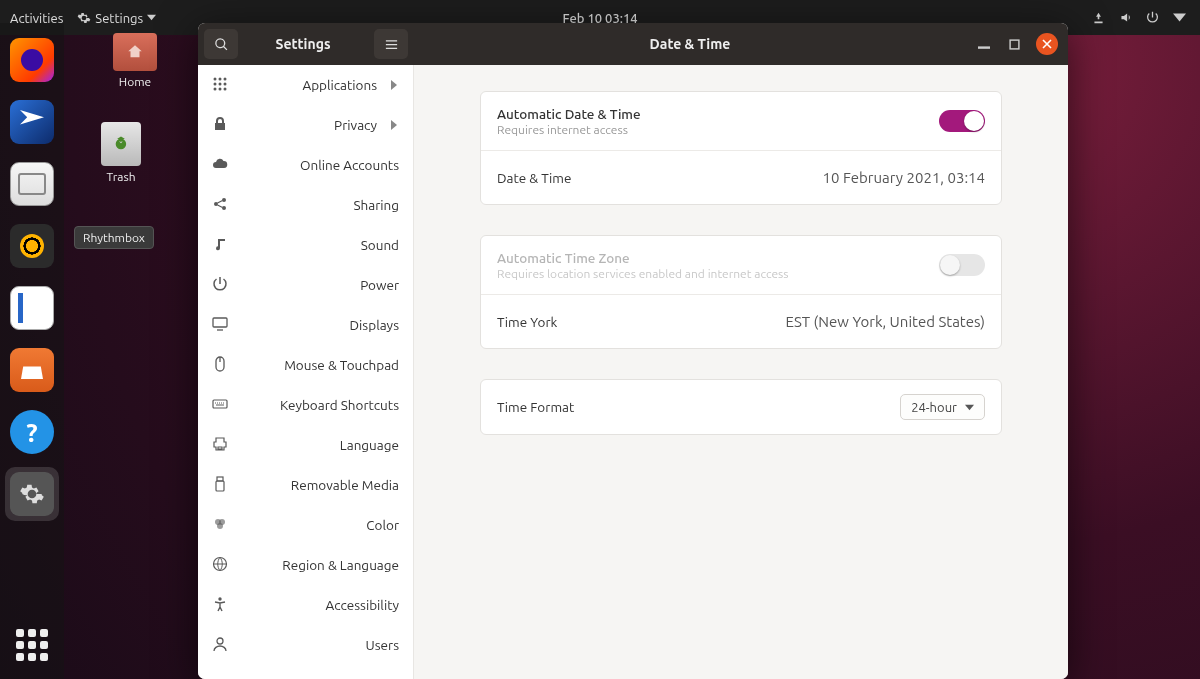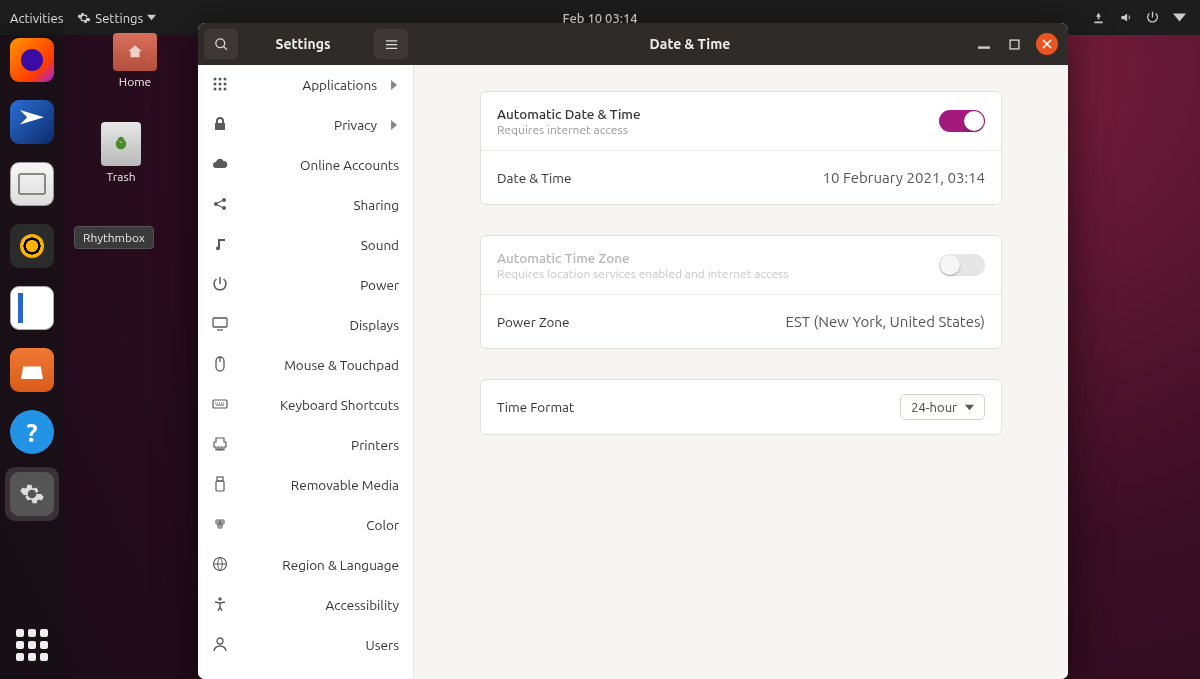--- a/index.html
+++ b/index.html
@@ -356,21 +356,21 @@
           <span><svg viewBox="0 0 16 16">
               <rect x="1" y="4" width="14" height="8" rx="1" fill="none" stroke="#5a5a5a" stroke-width="1.2"></rect>
               <path d="M3 7h1M5 7h1M7 7h1M9 7h1M11 7h1M4 9h8" stroke="#5a5a5a"></path>
             </svg></span>
           <span class="label">Keyboard Shortcuts</span>
         </div>
         <div class="side-item">
           <span><svg viewBox="0 0 16 16">
               <path d="M4 6V2h8v4h2v5h-2v3H4v-3H2V6zm2 5v2h4v-2z" fill="none" stroke="#5a5a5a" stroke-width="1.2"></path>
             </svg></span>
-          <span class="label">Printers</span>
+          <span class="label">Language</span>
         </div>
         <div class="side-item">
           <span><svg viewBox="0 0 16 16">
               <rect x="5" y="1" width="6" height="4" fill="none" stroke="#5a5a5a" stroke-width="1.2"></rect>
               <rect x="4" y="5" width="8" height="10" rx="1" fill="none" stroke="#5a5a5a" stroke-width="1.2"></rect>
             </svg></span>
           <span class="label">Removable Media</span>
         </div>
         <div class="side-item">
           <span><svg viewBox="0 0 16 16">
@@ -421,21 +421,21 @@
 
       <div class="card">
         <div class="row disabled">
           <div class="rlabel">
             <span class="main">Automatic Time Zone</span>
             <span class="sub">Requires location services enabled and internet access</span>
           </div>
           <div class="switch disabled"></div>
         </div>
         <div class="row">
-          <div class="rlabel"><span>Power Zone</span></div>
+          <div class="rlabel"><span>Time York</span></div>
           <div class="rvalue">EST (New York, United States)</div>
         </div>
       </div>
 
       <div class="card">
         <div class="row">
           <div class="rlabel"><span>Time Format</span></div>
           <div class="select">
             <span>24-hour</span>
             <svg viewBox="0 0 10 6">

